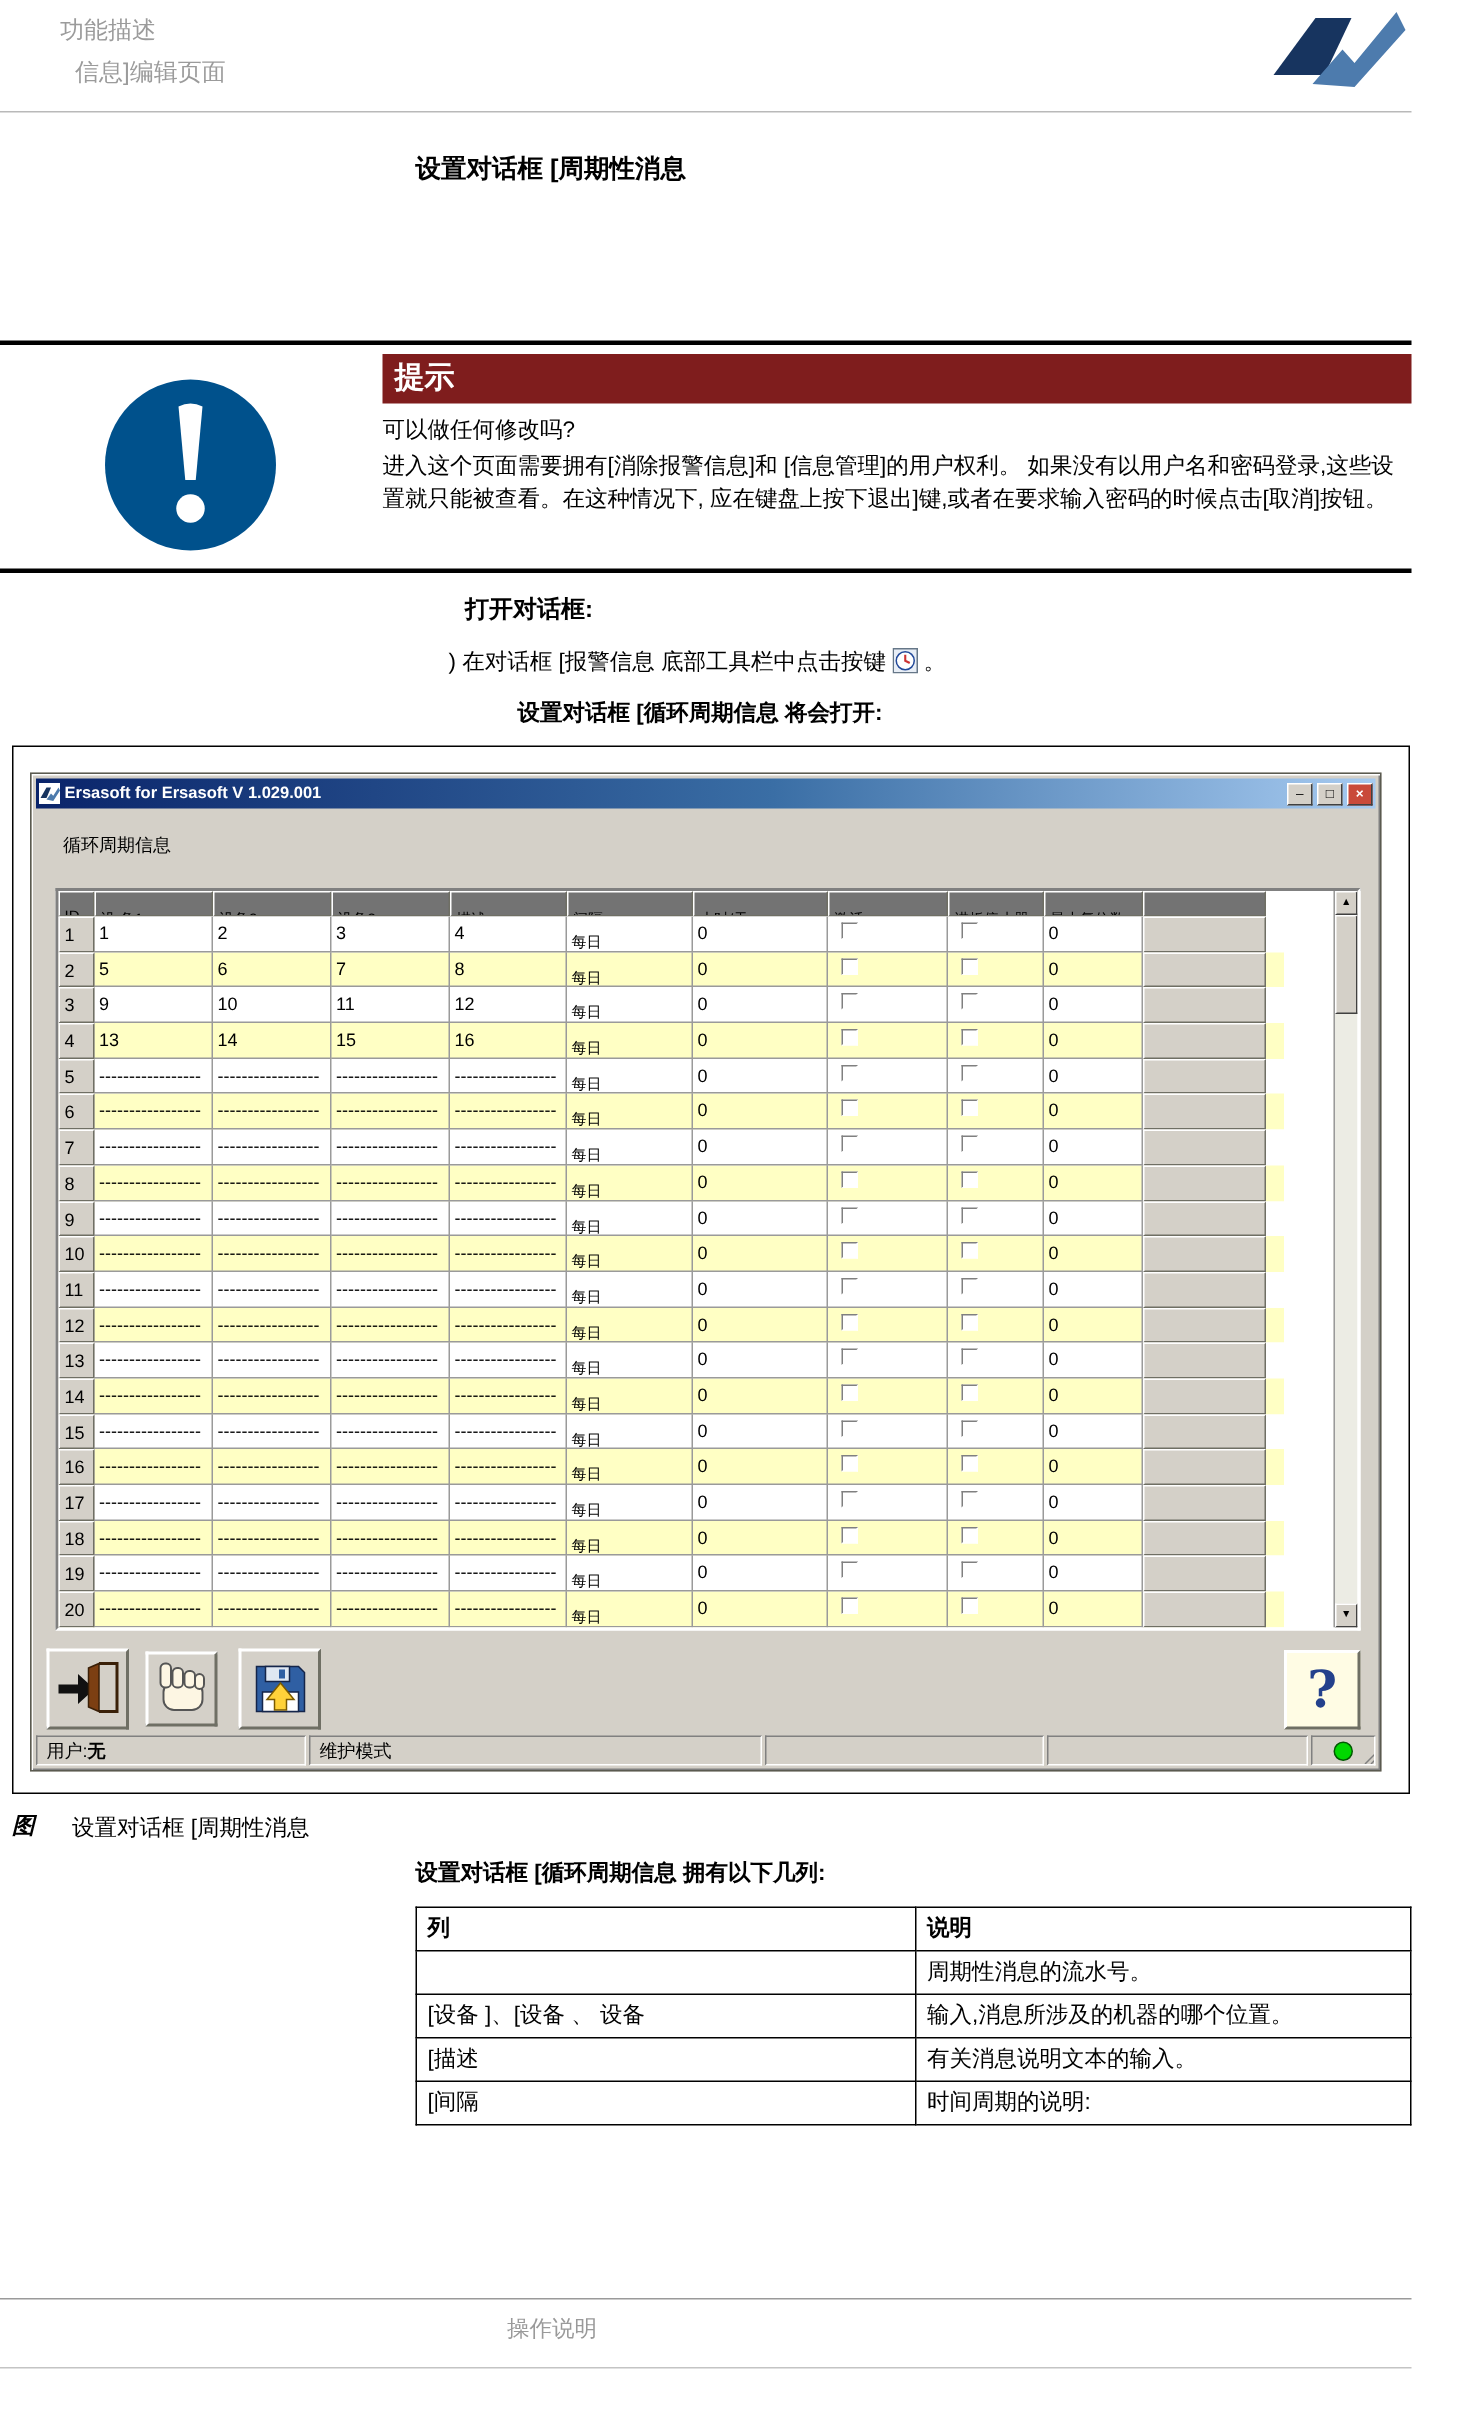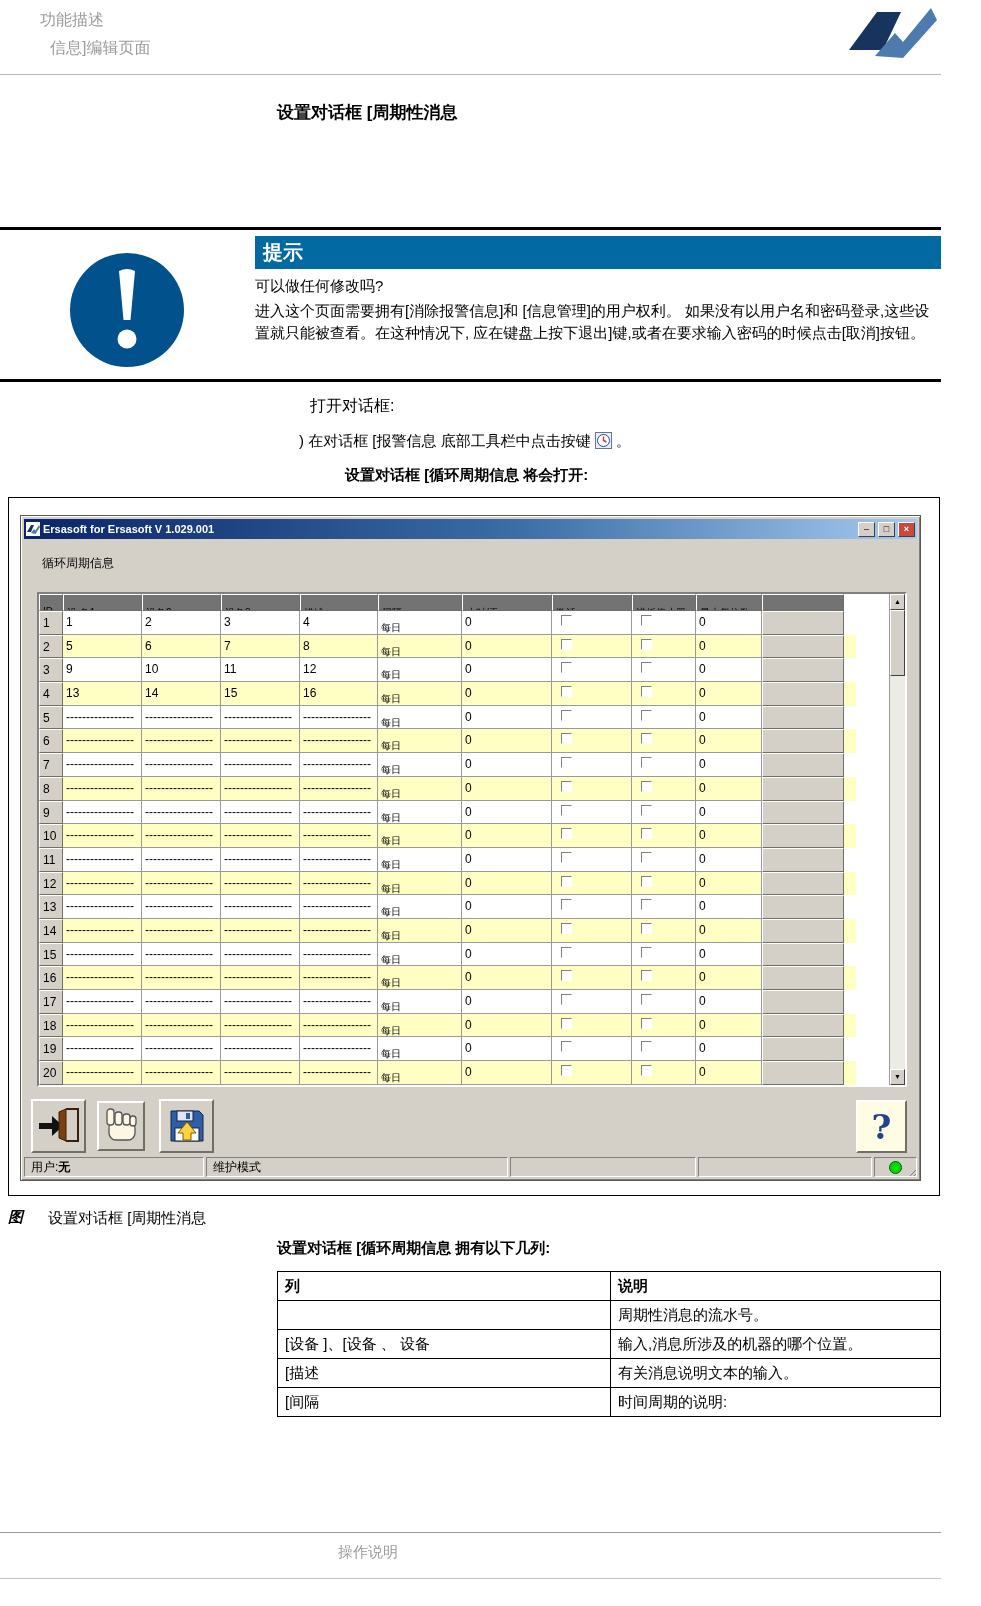--- a/index.html
+++ b/index.html
@@ -15,26 +15,26 @@
 
   
   .title{position:absolute;left:277px;top:101px;font-size:17px;font-weight:bold}
   .intro{position:absolute;left:277px;top:139px;width:666px;font-size:15px;line-height:21.5px}
 
   .rule{position:absolute;left:0;width:941px;height:3px;background:#000}
   .r1{top:227px}.r2{top:379px}
 
   
   .notice-icon{position:absolute;left:68px;top:251px}
-  .notice-bar{position:absolute;left:255px;top:236px;width:686px;height:33px;background:#0369a1;color:#fff;font-size:20px;font-weight:bold;line-height:33px;padding-left:8px}
+  .notice-bar{position:absolute;left:255px;top:236px;width:686px;height:33px;background:#7f1d1d;color:#fff;font-size:20px;font-weight:bold;line-height:33px;padding-left:8px}
   .notice-q{position:absolute;left:255px;top:277px;font-size:15px}
   .notice-body{position:absolute;left:255px;top:300px;width:688px;font-size:15px;line-height:21.5px}
 
   
-  .open-label{position:absolute;left:310px;top:396px;font-size:16px;font-weight:normal}
+  .open-label{position:absolute;left:310px;top:396px;font-size:16px;font-weight:bold}
   .step{position:absolute;left:299px;top:432px;font-size:15px}
   .mini-icon{vertical-align:-3px;margin:0 4px}
   .result{position:absolute;left:345px;top:466px;font-size:15px;font-weight:bold}
 
   
   .frame{position:absolute;left:8px;top:497px;width:932px;height:699px;border:1px solid #000;background:#fff}
   .win{position:absolute;left:11px;top:17px;width:901px;height:666px;background:#d4d0c8;border:1px solid #5a5a50;box-shadow:inset 1px 1px 0 #fff,inset -1px -1px 0 #808080}
   .titlebar{position:absolute;left:3px;top:3px;right:3px;height:20px;background:linear-gradient(to right,#0a246a,#3a6ea5 55%,#a6caf0);display:flex;align-items:center;padding:0 2px;gap:3px}
   .win-title{color:#fff;font-size:11px;font-weight:bold;flex:1;white-space:nowrap;overflow:hidden}
   .winbtn{width:17px;height:15px;background:#d4d0c8;border:1px solid;border-color:#fff #404040 #404040 #fff;font-size:9px;line-height:13px;text-align:center;color:#000;flex:none}

